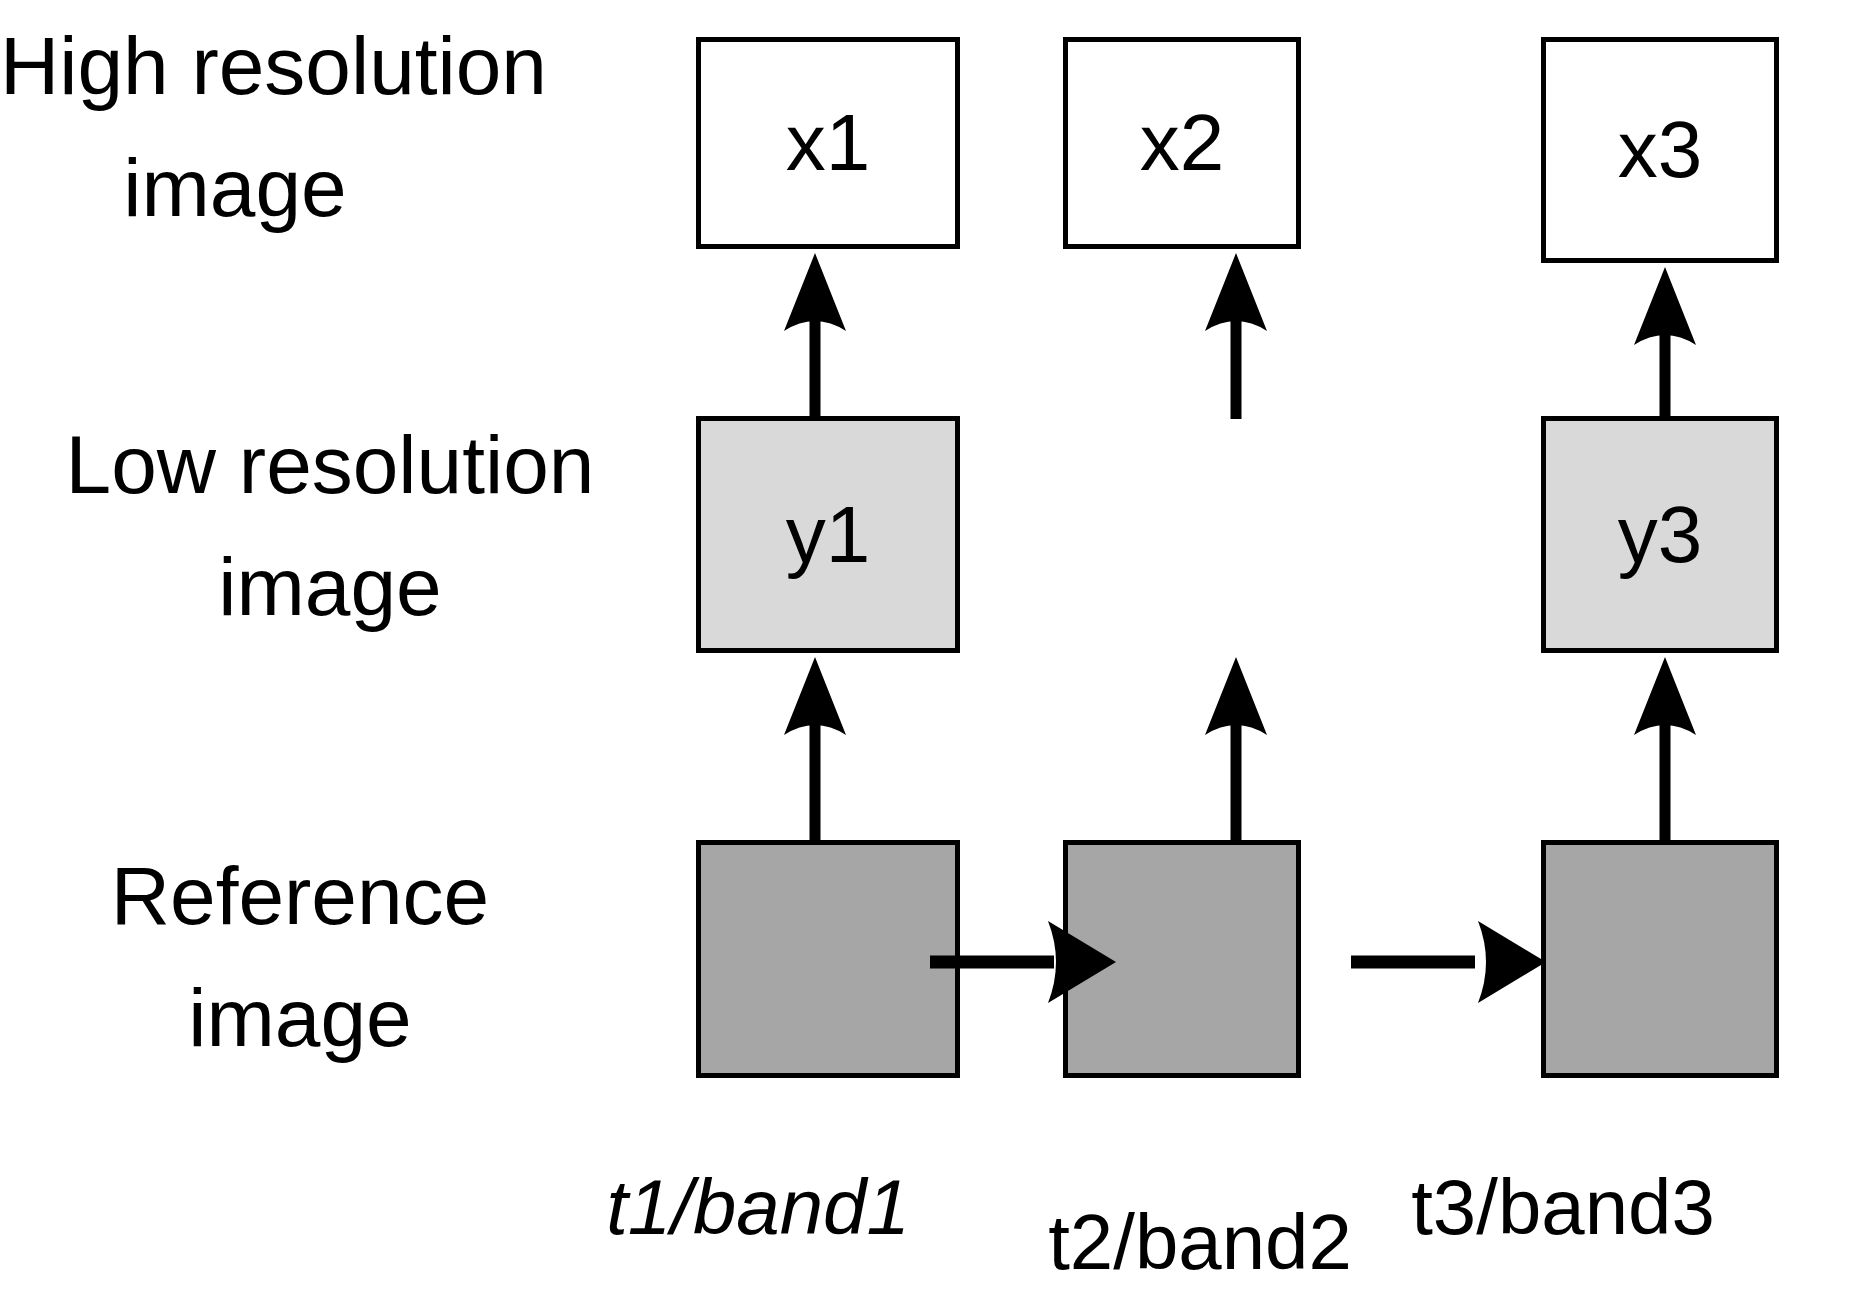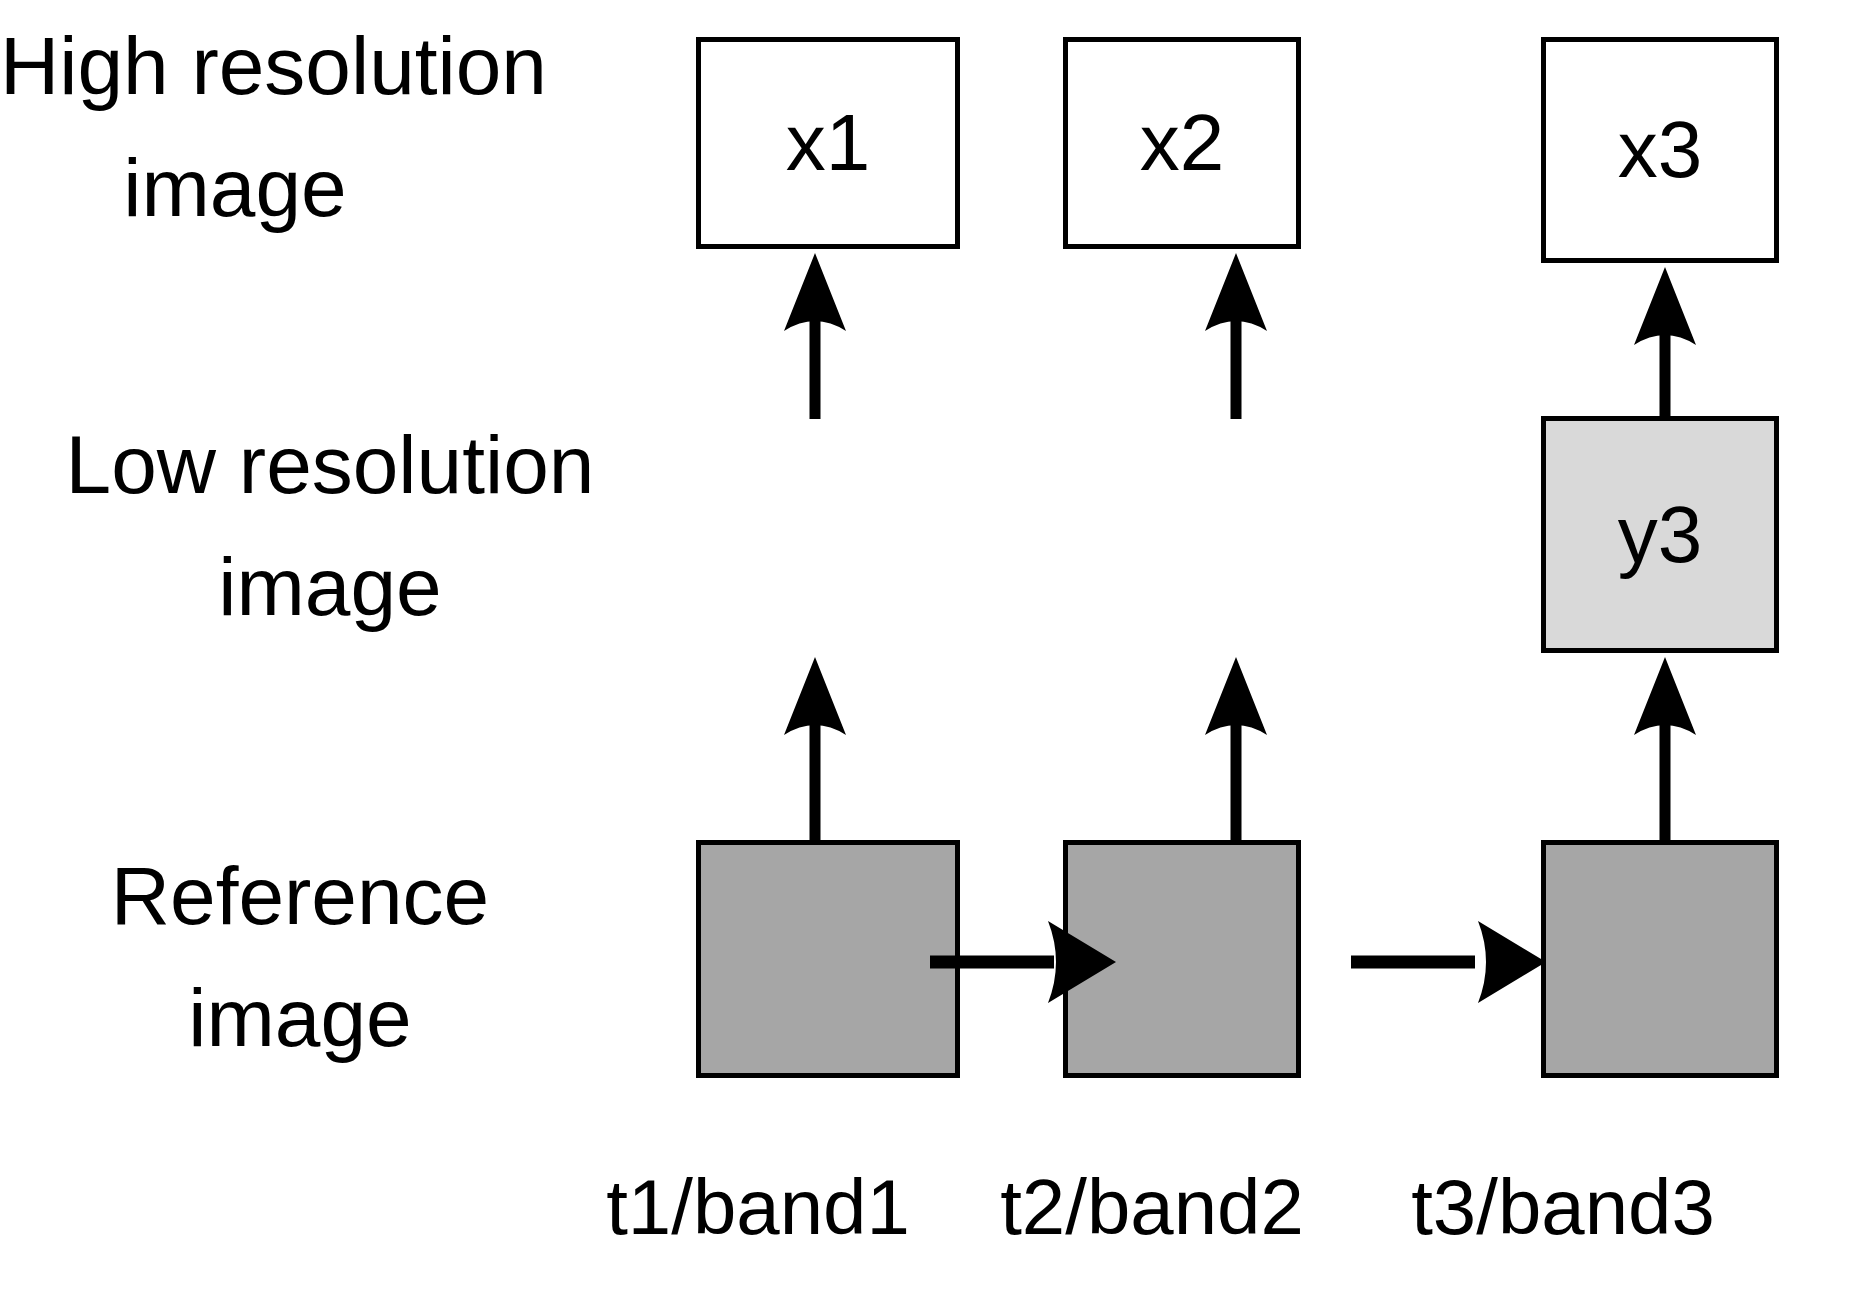--- a/index.html
+++ b/index.html
@@ -46,22 +46,22 @@
   .side-label-ref  { left: 60px; top: 835px; width: 480px; }
 
   .time-label {
     position: absolute;
     top: 1168px;
     transform: translateX(-50%);
     font-size: 78px;
     line-height: 1;
     white-space: nowrap;
   }
-  .time-label.t1 { left: 758px; }
-  .time-label.t2 { left: 1152px; }
+  .time-label.t1 { left: 758px; font-style: italic; }
+  .time-label.t2 { left: 1200px; margin-top: 35px; }
   .time-label.t3 { left: 1563px; }
 
   .arrows {
     position: absolute;
     left: 0; top: 0;
     width: 1868px;
     height: 1290px;
     pointer-events: none;
   }
 </style>
@@ -86,20 +86,23 @@
   <div class="box high-box col1">
     <span>x1</span>
   </div>
   <div class="box high-box col2">
     <span>x2</span>
   </div>
   <div class="box high-box col3">
     <span>x3</span>
   </div>
 
+  <div class="box low-box col1">
+    <span>y1</span>
+  </div>
   <div class="box low-box col3">
     <span>y3</span>
   </div>
 
   <div class="box ref-box col1"></div>
   <div class="box ref-box col2"></div>
   <div class="box ref-box col3"></div>
 
   <span class="time-label t1">t1/band1</span>
   <span class="time-label t2">t2/band2</span>

